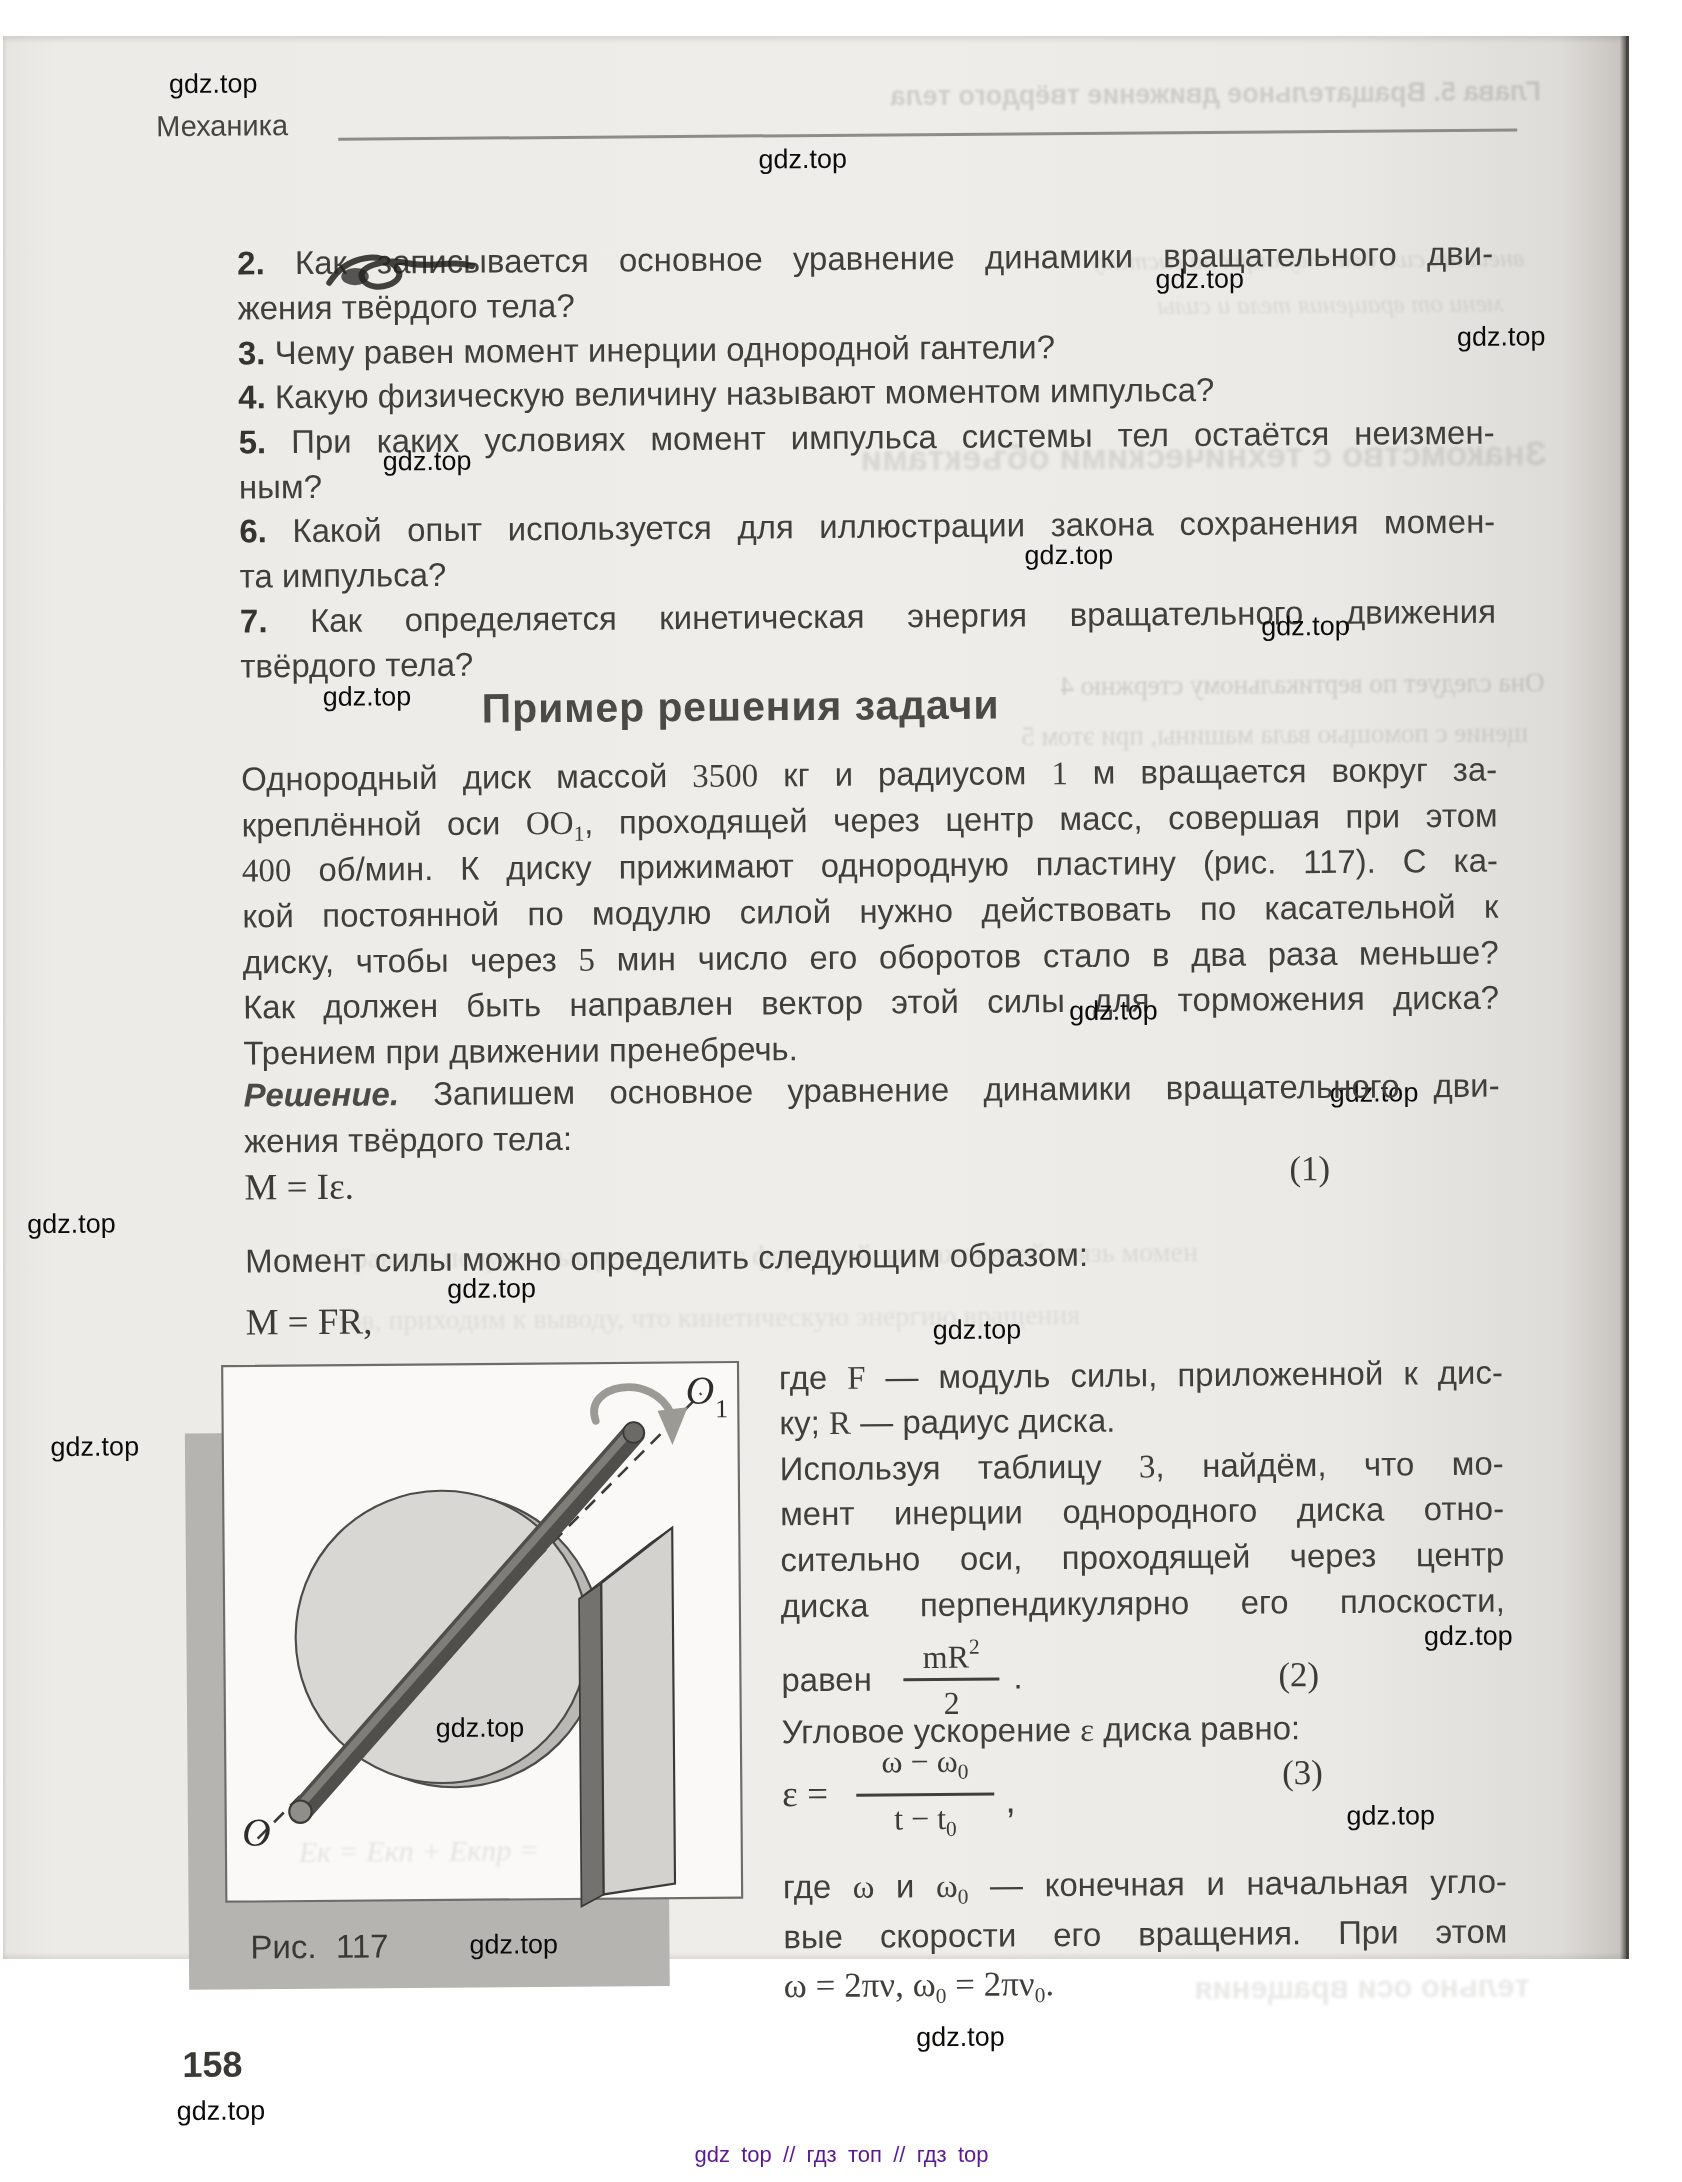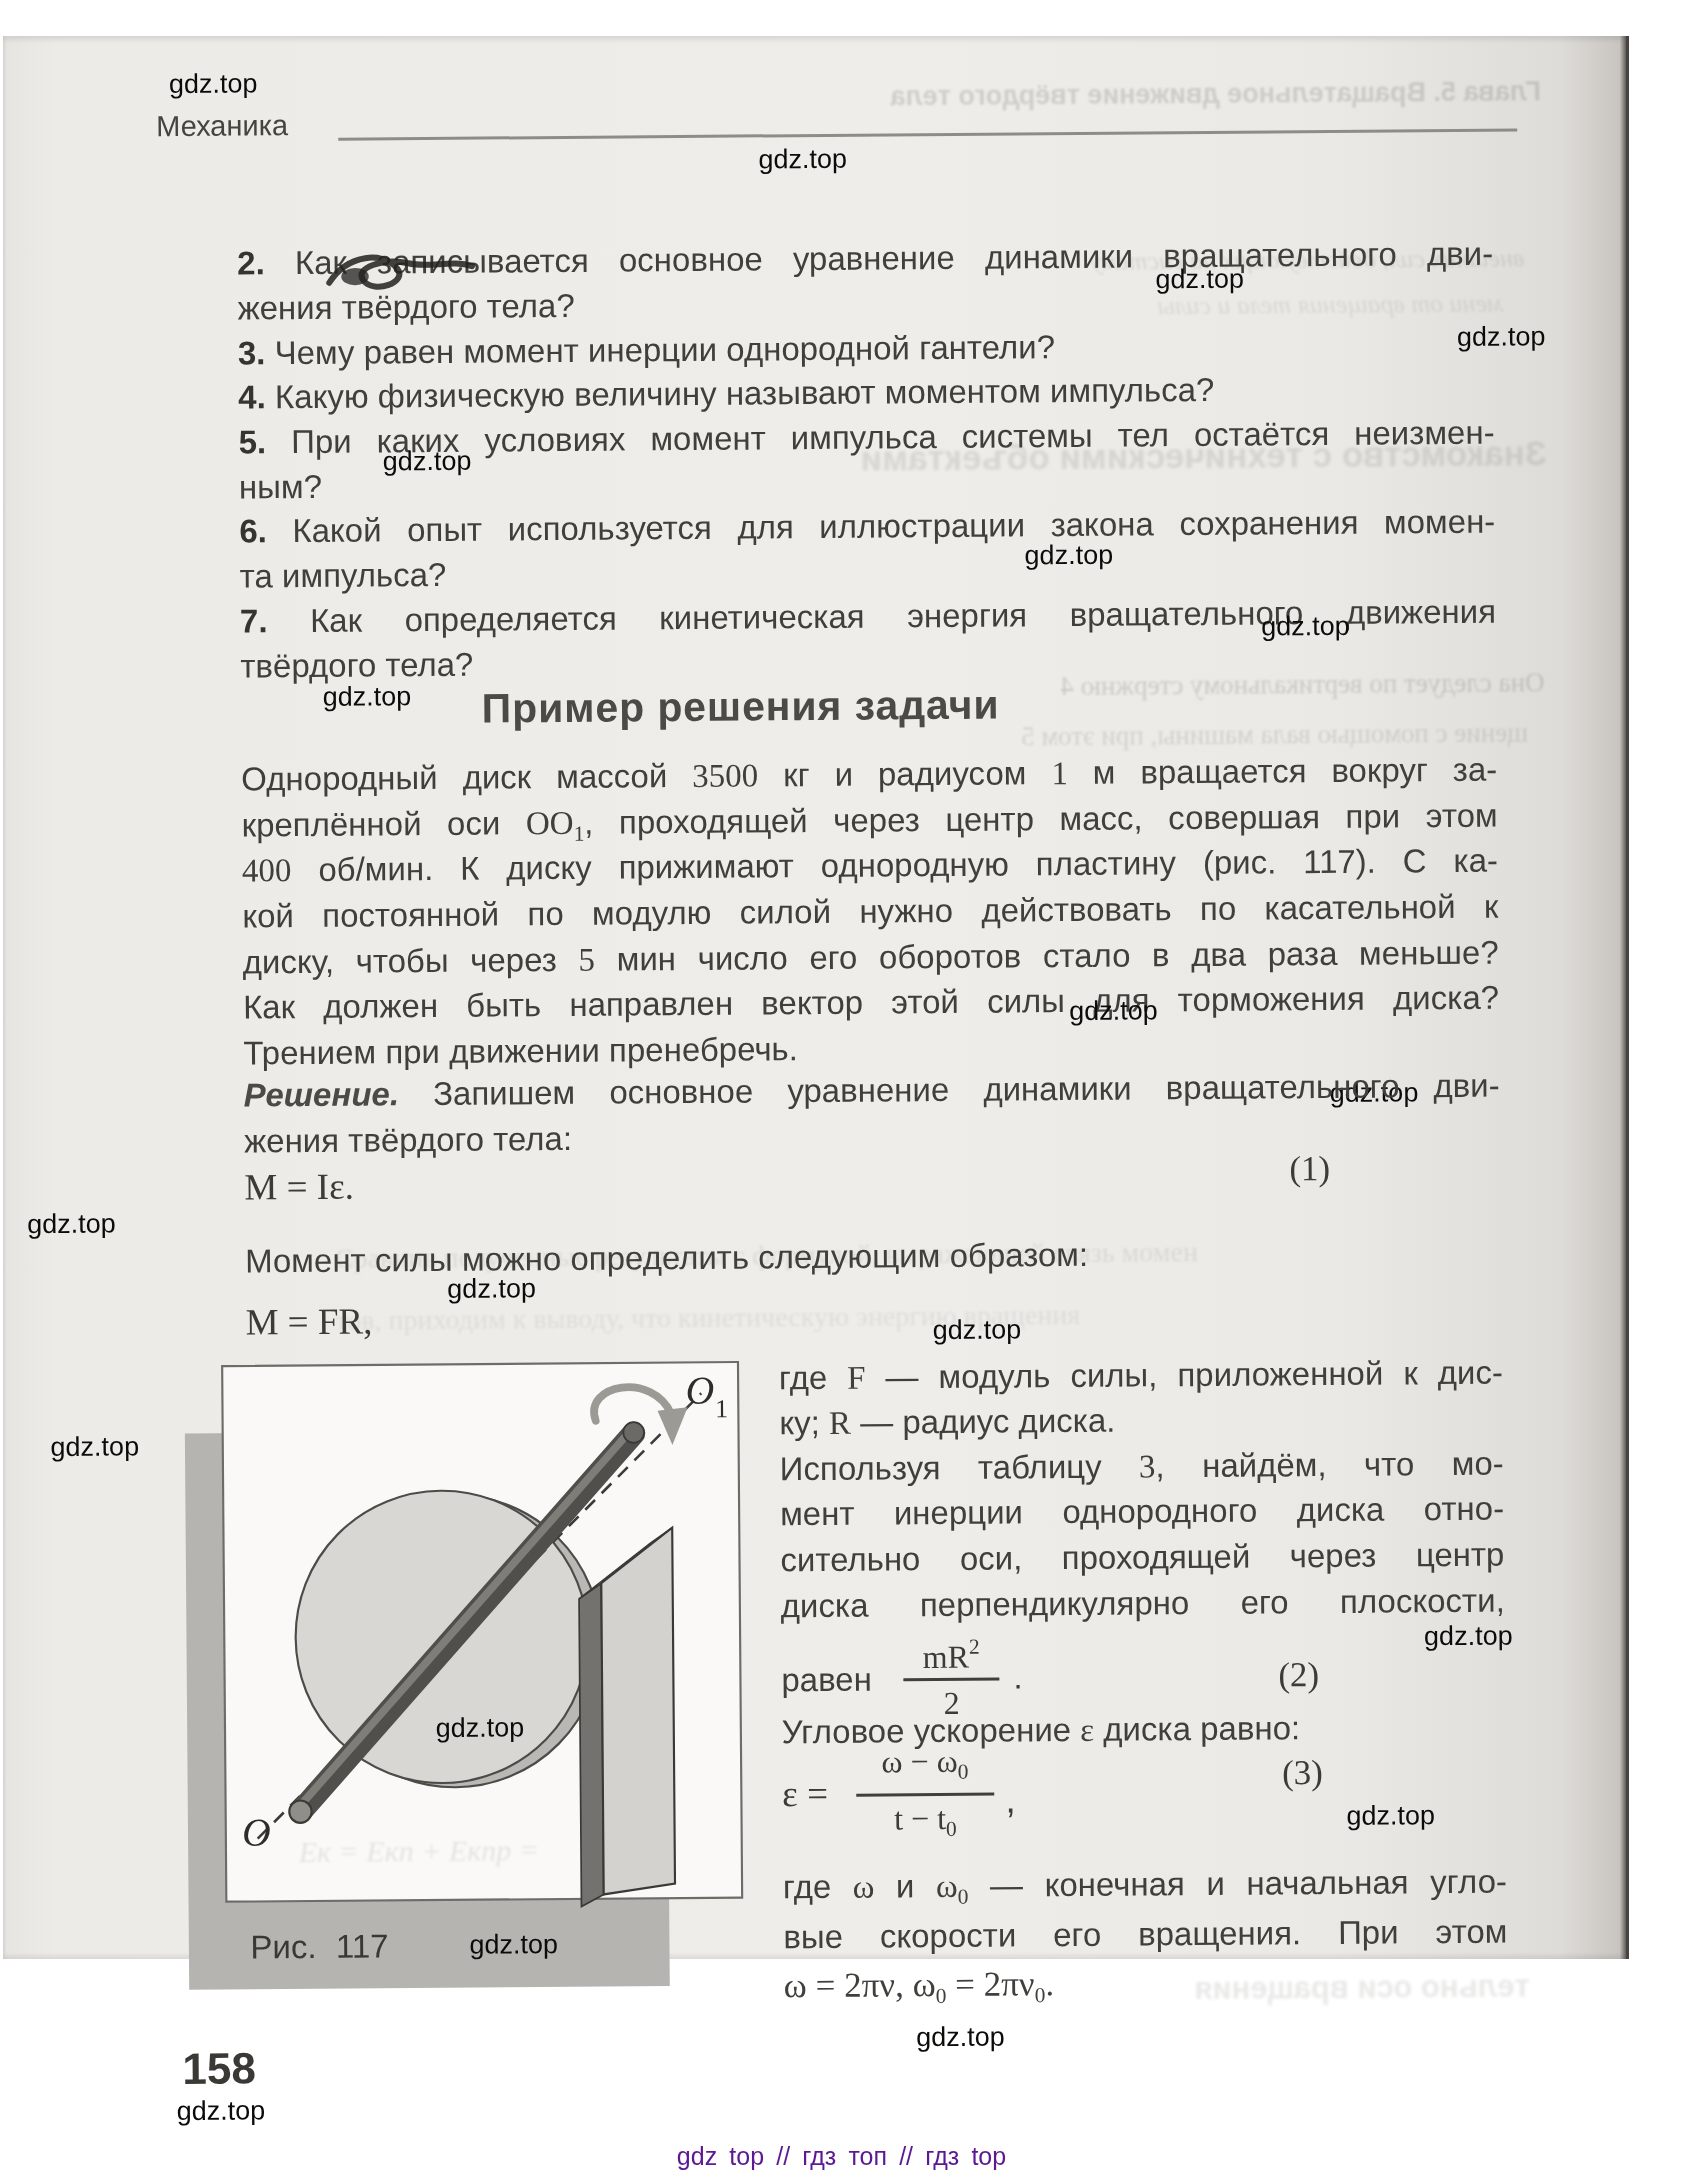--- a/index.html
+++ b/index.html
@@ -25,22 +25,22 @@
   .frac{position:absolute;text-align:center;color:#3c3b37;}
   .frac .bar{height:2.6px;background:#413f3c;margin:2.6px 0 3.4px 0;}
   .frac .num,.frac .den{font-size:32px;line-height:38px;}
   .wm{position:absolute;font-size:27px;color:#0b0b0a;white-space:nowrap;}
   .st{position:absolute;color:#56554f;white-space:nowrap;pointer-events:none;}
   .mirror{transform:scaleX(-1);}
   .running{position:absolute;left:160px;top:69px;font-size:29px;color:#454440;}
   .rule{position:absolute;left:342px;top:98px;width:1179px;height:2.6px;background:#8e8c88;}
   .h1{position:absolute;left:481px;top:647px;font-size:41px;font-weight:bold;color:#4b4a46;letter-spacing:0.9px;}
   .cap{position:absolute;left:240px;top:1888px;font-size:33px;color:#393834;word-spacing:10.3px;}
-  .pnum{position:absolute;left:171px;top:2003px;font-size:44px;font-weight:bold;color:#3a3935;}
-  .footer{position:absolute;left:0;top:2142px;width:100%;text-align:center;font-size:25px;
+  .pnum{position:absolute;left:171px;top:2003px;font-size:36px;font-weight:bold;color:#3a3935;}
+  .footer{position:absolute;left:0;top:2142px;width:100%;text-align:center;font-size:22px;
           font-weight:500;word-spacing:5.2px;}
 </style>
 </head>
 <body>
 
 <div id="stage">
 
 
   <div class="scan">
     <div class="content">

